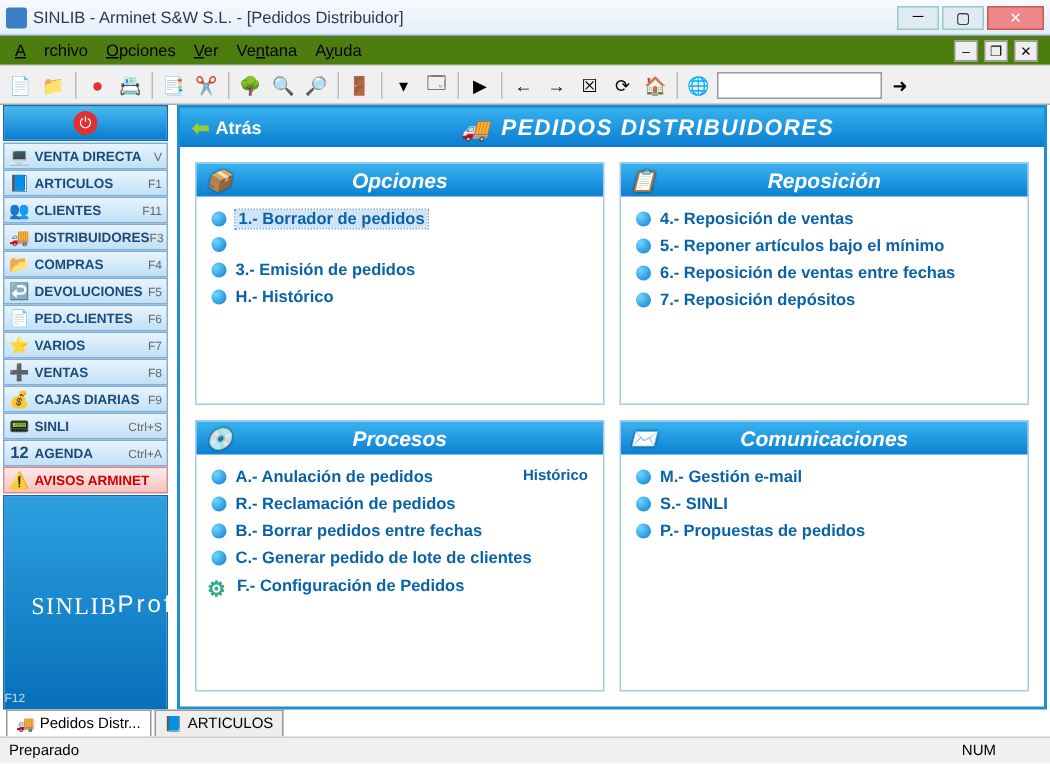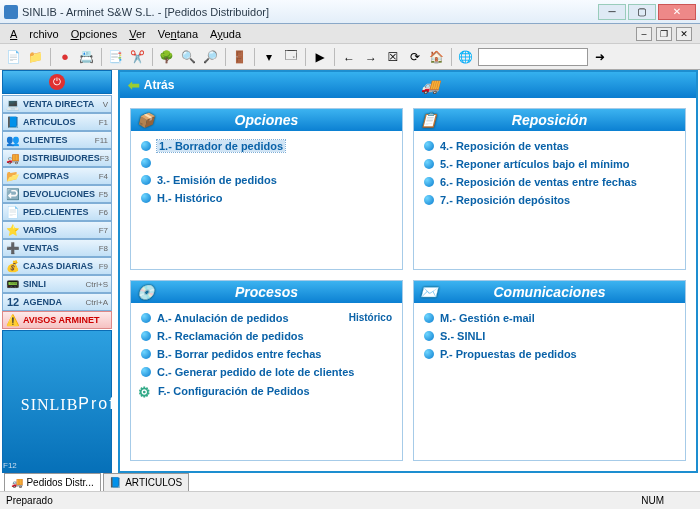--- a/index.html
+++ b/index.html
@@ -21,21 +21,21 @@
     display: flex;
     align-items: center;
     padding: 0 4px;
   }
   .titlebar-icon { width:14px; height:14px; background:#3a7fc4; margin-right:4px; border-radius:2px; }
   .titlebar-text { color:#2a3a4a; font-size:11px; }
   .win-controls { margin-left:auto; display:flex; gap:2px; }
   .win-btn { width:28px; height:16px; border:1px solid #9cb; background:#dfeaf5; display:flex; align-items:center; justify-content:center; font-size:10px; cursor:pointer; }
   .win-close { background:#e88; color:#fff; border-color:#c55; width:38px; }
   
-  .menubar { height:20px; display:flex; align-items:center; padding:0 4px; border-bottom:1px solid #ccc; background:#e5e5e5; }
+  .menubar { height:20px; display:flex; align-items:center; padding:0 4px; border-bottom:1px solid #ccc; background:#4d7c0f; }
   .menubar span { padding:0 6px; cursor:pointer; }
   .menubar span u { text-decoration: underline; }
   .mdi-controls { margin-left:auto; display:flex; gap:4px; padding-right:4px;}
   .mdi-controls div { width:16px; height:14px; border:1px solid #999; display:flex; align-items:center; justify-content:center; font-size:9px; cursor:pointer; background:#eee; }
   
   .toolbar { height:26px; display:flex; align-items:center; padding:0 4px; gap:2px; border-bottom:1px solid #aaa; background:#f0f0f0;}
   .tbtn { width:20px; height:20px; display:flex; align-items:center; justify-content:center; cursor:pointer; font-size:12px; border-radius:2px; }
   .tsep { width:1px; height:18px; background:#bbb; margin:0 2px;}
   .tinput { height:18px; width:110px; border:1px solid #999; background:#fff;}
   
@@ -224,20 +224,21 @@
   </div>
 
   <div class="main">
     <div class="main-header">
       <div class="back-btn">
         <span class="back-arrow">⬅</span>
         <span>Atrás</span>
       </div>
       <div class="main-title">
         <span class="truck">🚚</span>
+        <span>PEDIDOS DISTRIBUIDORES</span>
       </div>
     </div>
     <div class="panels" id="panels">
         <div class="panel">
           <div class="panel-hd">
             <span class="pic">📦</span>
             <span>Opciones</span>
           </div>
           <div class="panel-body">
             <div class="row sel">

